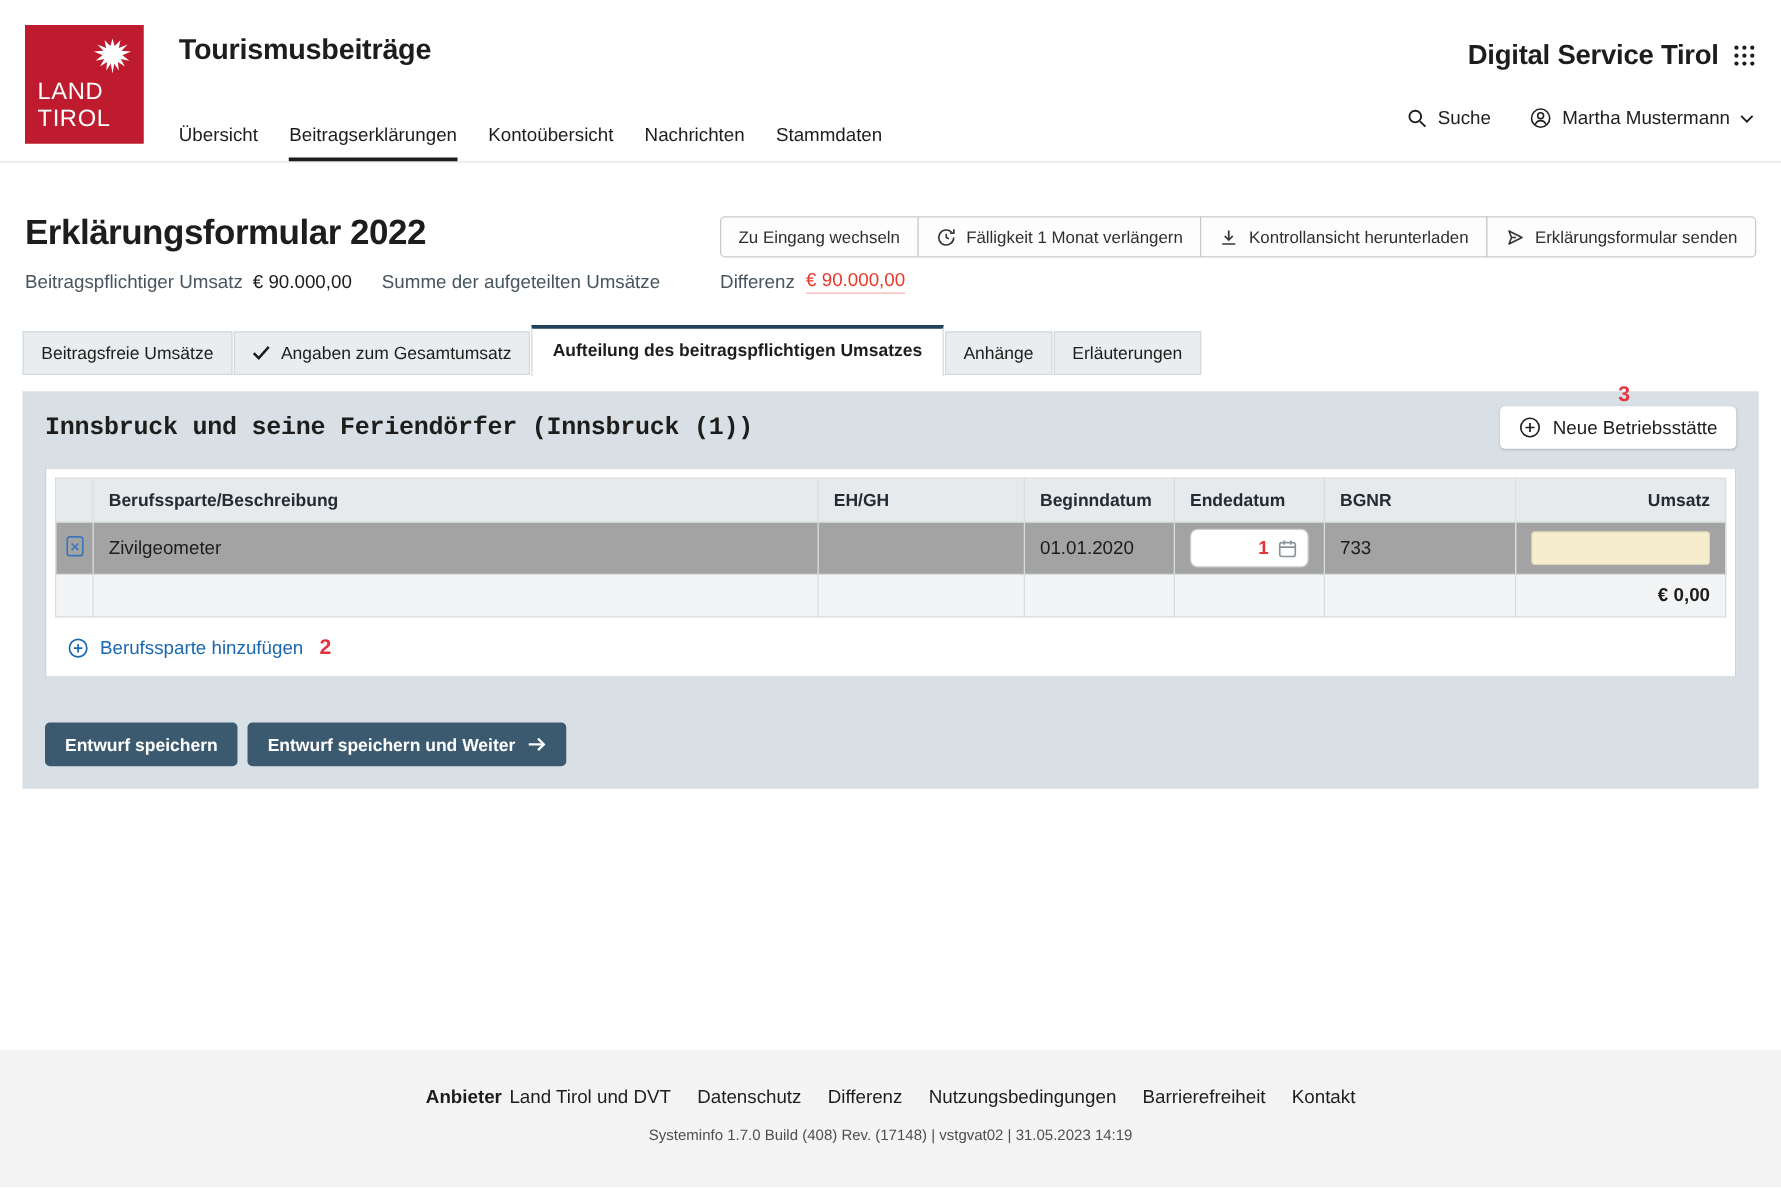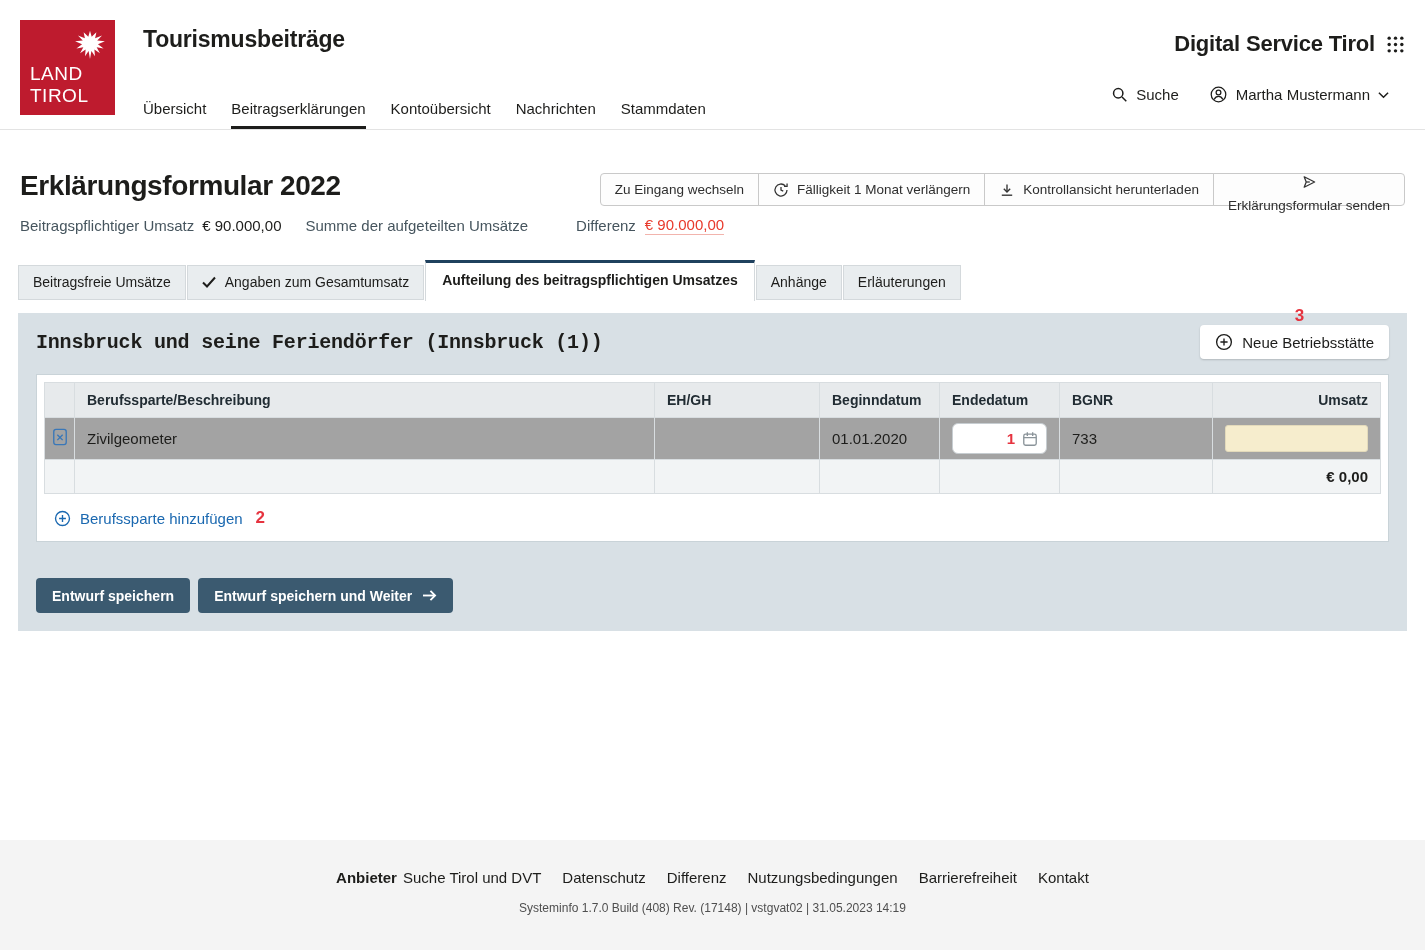--- a/index.html
+++ b/index.html
@@ -22,34 +22,34 @@
     background: var(--brand-red, #be1b2e); color: #fff; cursor: pointer;
   }
   .logo .eagle { position: absolute; top: 8px; right: 8px; }
   .logo-text { position: absolute; left: 10px; bottom: 8px; font-size: 19px; line-height: 22px; font-weight: 500; letter-spacing: .5px; }
   .app-title { position: absolute; left: 143px; top: 26px; font-size: 23px; font-weight: 700; letter-spacing: -.2px; }
   .main-nav { position: absolute; left: 143px; top: 100px; display: flex; gap: 25px; }
   .nav-item { font-size: 15px; color: #1d1d1b; text-decoration: none; padding-bottom: 9px; border-bottom: 3px solid transparent; cursor: pointer; }
   .nav-item.active { border-bottom-color: #1d1d1b; font-weight: 500; }
   .brand-row { position: absolute; right: 20px; top: 31px; display: flex; align-items: center; gap: 11px; }
   .brand { font-size: 22px; font-weight: 700; letter-spacing: -.2px; }
-  .user-row { position: absolute; right: 36px; top: 85px; display: flex; align-items: center; gap: 30px; font-size: 15px; }
+  .user-row { position: absolute; right: 22px; top: 85px; display: flex; align-items: center; gap: 30px; font-size: 15px; }
   .search-btn, .user-btn { display: flex; align-items: center; gap: 8px; cursor: pointer; }
 
   
   .page-head { padding: 40px 20px 0; display: flex; justify-content: space-between; align-items: flex-start; }
   h1 { font-size: 28px; font-weight: 600; letter-spacing: -.4px; }
   .btn-group { display: flex; margin-top: 3px; }
   .seg {
     display: flex; align-items: center; gap: 8px; height: 33px; padding: 0 14px;
     background: #fdfdfd; border: 1px solid #c9c9c9; margin-left: -1px;
     font-size: 13.5px; color: #2e2e2e; white-space: nowrap; cursor: pointer;
   }
   .seg:first-child { border-radius: 4px 0 0 4px; margin-left: 0; }
-  .seg:last-child { border-radius: 0 4px 4px 0; flex-direction: column; }
+  .seg:last-child { border-radius: 0 4px 4px 0; }
 
   
   .meta1 { padding: 17px 20px 0; display: flex; align-items: center; font-size: 15px; }
   .meta2 { padding: 10px 20px 0; display: flex; align-items: center; font-size: 15px; }
   .mlabel { color: #46555e; }
   .mval { color: #1d1d1b; margin-left: 8px; }
   .mgap { width: 24px; }
   .badge {
     background: var(--status-badge, #c4c61f); color: #fff; font-size: 14px; font-weight: 500;
     border-radius: 11px; padding: 2px 12px 3px; margin-left: 11px;
@@ -376,21 +376,21 @@
       </button>
     </div>
   </section>
 
 </main>
 
 <footer>
   <div class="foot-links">
     <span class="anbieter">
       <span class="bold">Anbieter</span>
-      <span>Suche Tirol und DVT</span>
+      <span>Land Tirol und DVT</span>
     </span>
     <a class="foot-link">Datenschutz</a>
     <a class="foot-link">Differenz</a>
     <a class="foot-link">Nutzungsbedingungen</a>
     <a class="foot-link">Barrierefreiheit</a>
     <a class="foot-link">Kontakt</a>
   </div>
   <div class="sysinfo">Systeminfo 1.7.0 Build (408) Rev. (17148) | vstgvat02 | 31.05.2023 14:19</div>
 </footer>
 

